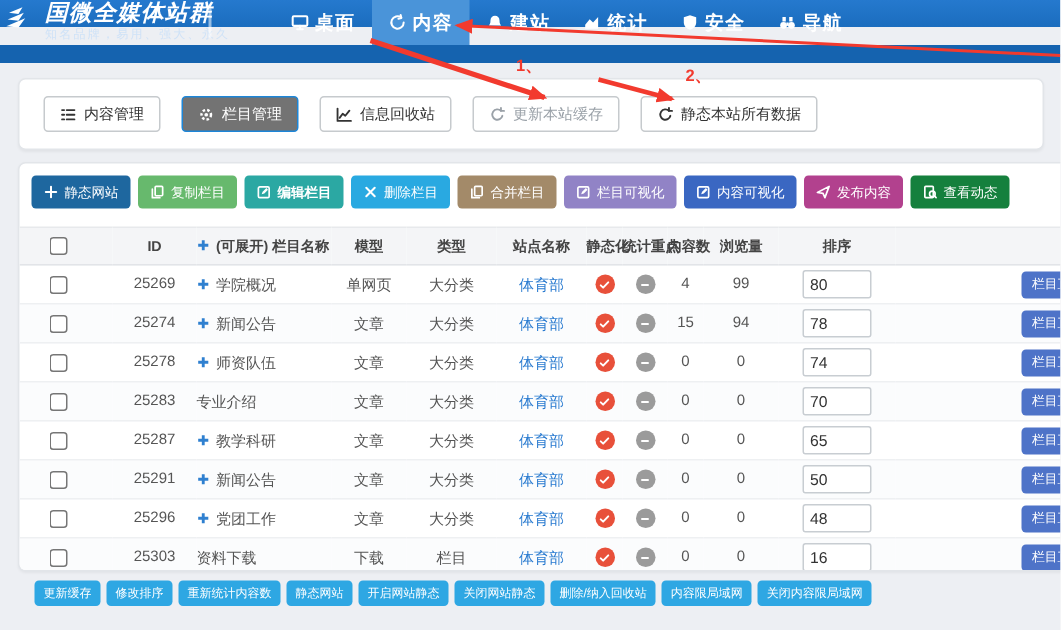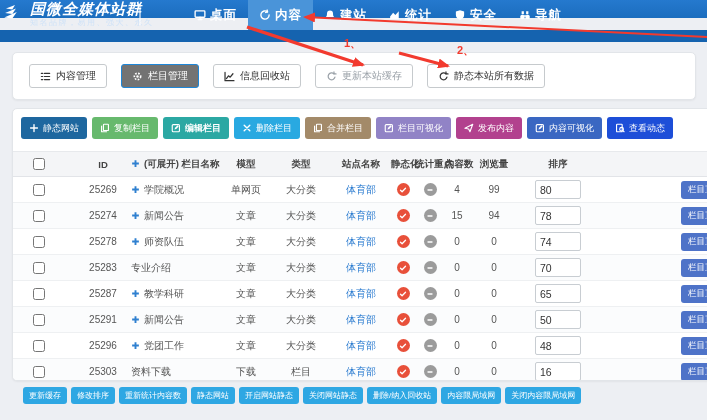--- a/index.html
+++ b/index.html
@@ -257,38 +257,38 @@
         </button>
         <button class="act-btn" style="background: rgb(145, 131, 198);">
           <span class="act-ic">
             <svg viewBox="0 0 16 16">
               <rect x="2" y="2.5" width="11.5" height="11.5" rx="1.5" stroke="currentColor" fill="none" stroke-width="1.8" stroke-linecap="round" stroke-linejoin="round"></rect>
               <path d="M5.5 10.5l1-2.8 4-4 1.8 1.8-4 4z" fill="currentColor"></path>
             </svg>
           </span>
           <span>栏目可视化</span>
         </button>
-        <button class="act-btn" style="background: rgb(178, 65, 142);">
-          <span class="act-ic">
-            <svg viewBox="0 0 16 16">
-              <path d="M1.5 8.5L14 2 9.5 14 7.5 9.5z" stroke="currentColor" fill="none" stroke-width="1.8" stroke-linecap="round" stroke-linejoin="round"></path>
-            </svg>
-          </span>
-          <span>发布内容</span>
-        </button>
         <button class="act-btn" style="background: rgb(58, 103, 194);">
           <span class="act-ic">
             <svg viewBox="0 0 16 16">
               <rect x="2" y="2.5" width="11.5" height="11.5" rx="1.5" stroke="currentColor" fill="none" stroke-width="1.8" stroke-linecap="round" stroke-linejoin="round"></rect>
               <path d="M5.5 10.5l1-2.8 4-4 1.8 1.8-4 4z" fill="currentColor"></path>
             </svg>
           </span>
           <span>内容可视化</span>
         </button>
-        <button class="act-btn" style="background: #1d4ed8;">
+        <button class="act-btn" style="background: rgb(178, 65, 142);">
+          <span class="act-ic">
+            <svg viewBox="0 0 16 16">
+              <path d="M1.5 8.5L14 2 9.5 14 7.5 9.5z" stroke="currentColor" fill="none" stroke-width="1.8" stroke-linecap="round" stroke-linejoin="round"></path>
+            </svg>
+          </span>
+          <span>发布内容</span>
+        </button>
+        <button class="act-btn" style="background: #15803d;">
           <span class="act-ic">
             <svg viewBox="0 0 16 16">
               <rect x="2.5" y="2" width="9" height="12" rx="1" stroke="currentColor" fill="none" stroke-width="1.8" stroke-linecap="round" stroke-linejoin="round"></rect>
               <circle cx="10.5" cy="10" r="3" stroke="currentColor" fill="none" stroke-width="1.8" stroke-linecap="round" stroke-linejoin="round"></circle>
               <path d="M12.7 12.2l1.8 1.8" stroke="currentColor" fill="none" stroke-width="1.8" stroke-linecap="round" stroke-linejoin="round"></path>
             </svg>
           </span>
           <span>查看动态</span>
         </button>
       </div>

